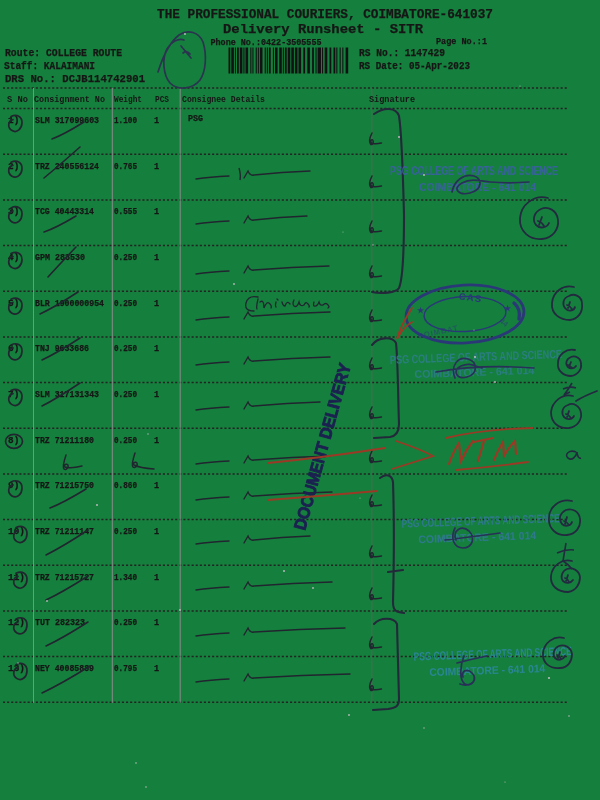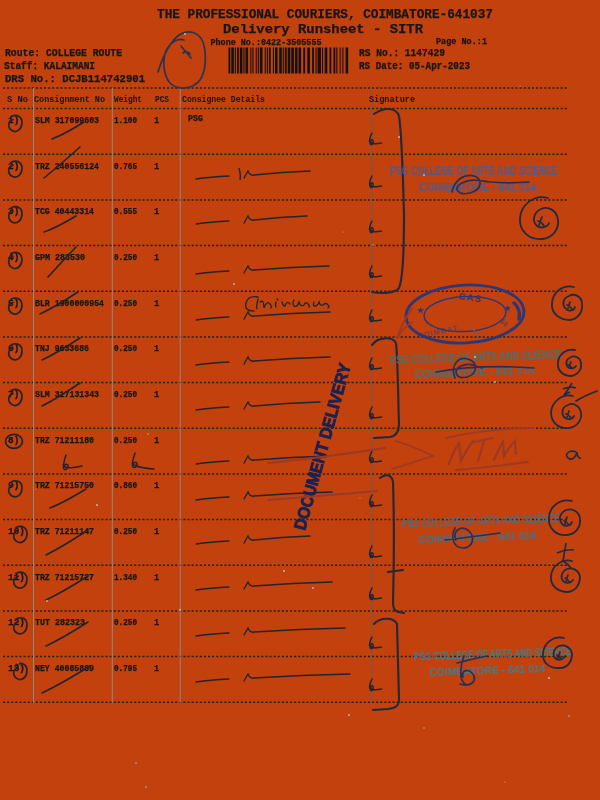--- a/index.html
+++ b/index.html
@@ -1,16 +1,16 @@
 <!DOCTYPE html>
 <html><head>
 <meta charset="utf-8">
 <style>
 html,body{margin:0;padding:0}
-#page{position:relative;width:600px;height:800px;background:#c2410c;overflow:hidden}
+#page{position:relative;width:600px;height:800px;background:#15803d;overflow:hidden}
 svg{position:absolute;left:0;top:0}
 </style>
 </head>
 <body>
 
 <div id="page">
 <svg width="600" height="800" viewBox="0 0 600 800">
 
 <g stroke="#232323" stroke-width="1.5" stroke-dasharray="2.1 2.0">
 <line x1="3" y1="88.0" x2="567" y2="88.0"></line>

